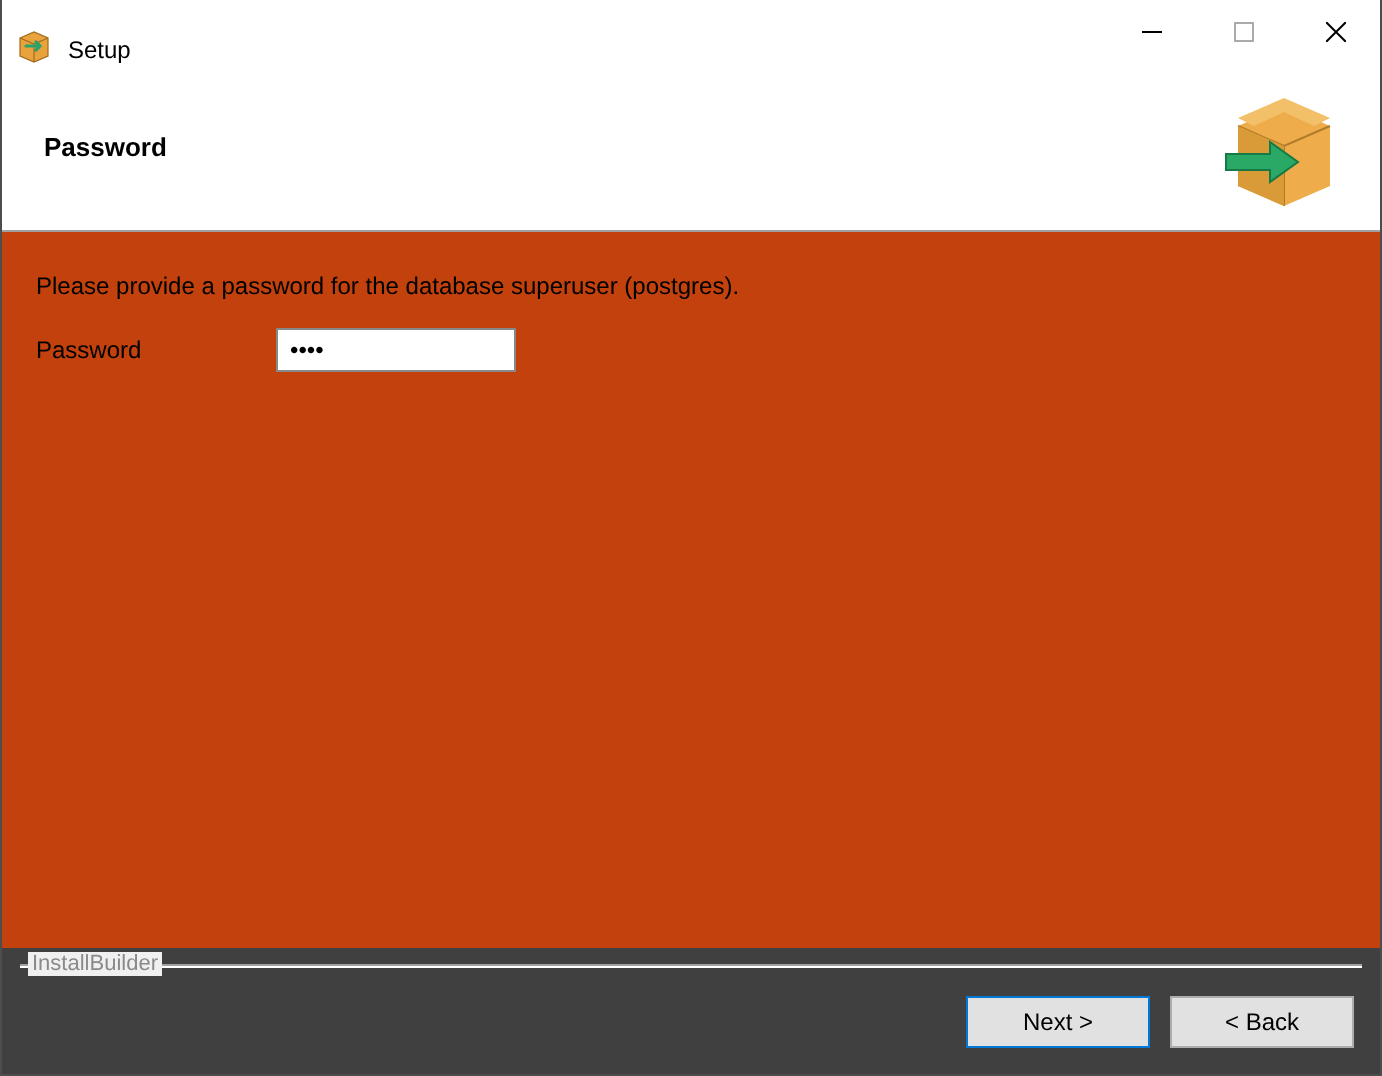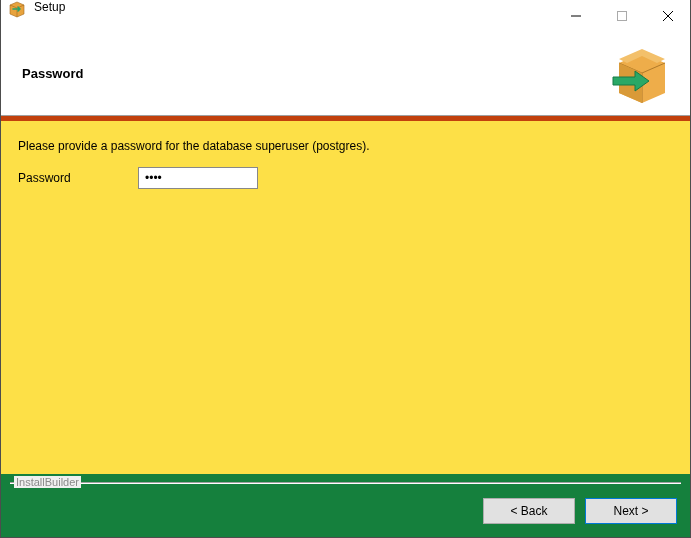--- a/index.html
+++ b/index.html
@@ -8,21 +8,21 @@
       font-family: "Segoe UI", Tahoma, sans-serif;
       font-size: 12px;
       color: #000;
       width: 691px;
       height: 538px;
       overflow: hidden;
     }
     .titlebar {
       height: 32px;
       display: flex;
-      align-items: flex-start;
+      align-items: flex-end;
       padding-left: 8px;
       background: #fff;
     }
     .titlebar .app-icon {
       width: 18px; height: 18px;
       margin-right: 8px;
     }
     .titlebar .title {
       flex: 1;
       font-size: 12px;
@@ -51,24 +51,24 @@
       padding: 0 16px 0 22px;
       justify-content: space-between;
     }
     .header .page-title {
       font-weight: bold;
       font-size: 13px;
       color: #000;
     }
     .box-logo { width: 66px; height: 66px; }
     .content {
-      background: #fde047;
+      background: #c2410c;
       height: 358px;
       padding: 18px 18px 0 18px;
-      border-top: 5px solid #c2410c;
+      border-top: 2px solid #c2410c;
     }
     .content .instr {
       margin-bottom: 14px;
       color: #000;
     }
     .form-row {
       display: flex;
       align-items: center;
       margin-bottom: 8px;
     }
@@ -79,21 +79,21 @@
     .form-row input {
       width: 120px;
       height: 22px;
       padding: 0 6px;
       font-family: inherit;
       font-size: 12px;
       border: 1px solid #888;
       background: #fff;
     }
     .footer {
-      background: #15803d;
+      background: #404040;
       height: 64px;
       position: relative;
       padding-left: 16px;
     }
     .fieldset-line {
       position: absolute;
       top: 8px; left: 10px; right: 10px;
       border-top: 1px solid #a0a0a0;
       border-bottom: 1px solid #fff;
     }
@@ -190,18 +190,18 @@
     <label>Password</label>
     <input type="password" value="abcd" style="">
   </div>
 
 </div>
 
 <div class="footer">
   <div class="fieldset-line"></div>
   <span class="installbuilder">InstallBuilder</span>
   <div class="btn-row">
+    <div class="btn primary">Next &gt;</div>
     <div class="btn">&lt; Back</div>
-    <div class="btn primary">Next &gt;</div>
   </div>
 </div>
 
 <div class="outer-border"></div>
 
 </body></html>

